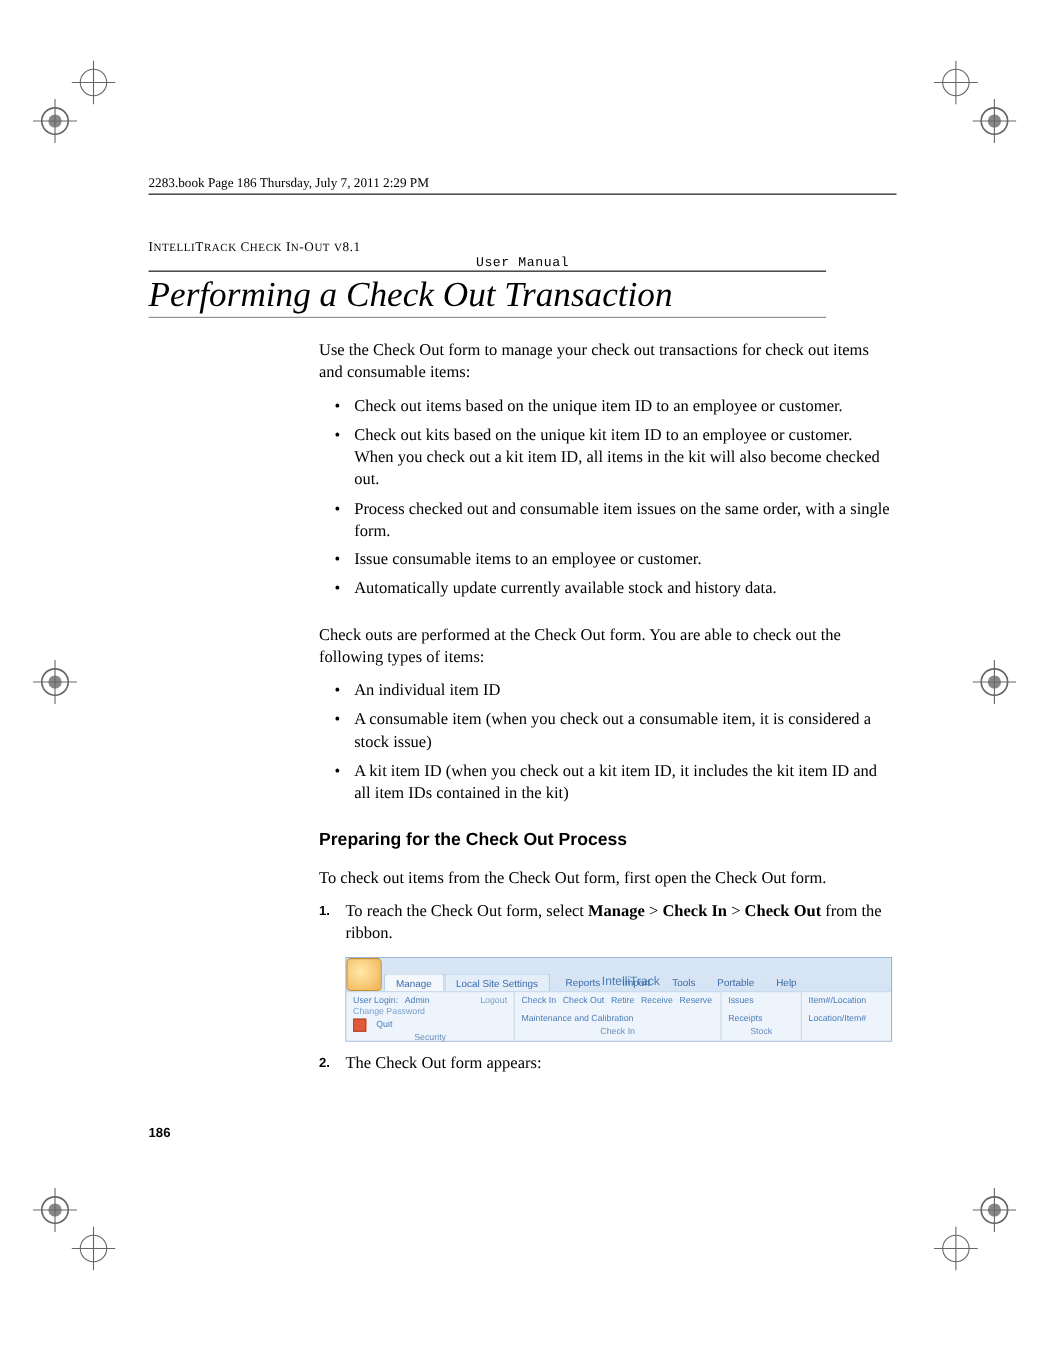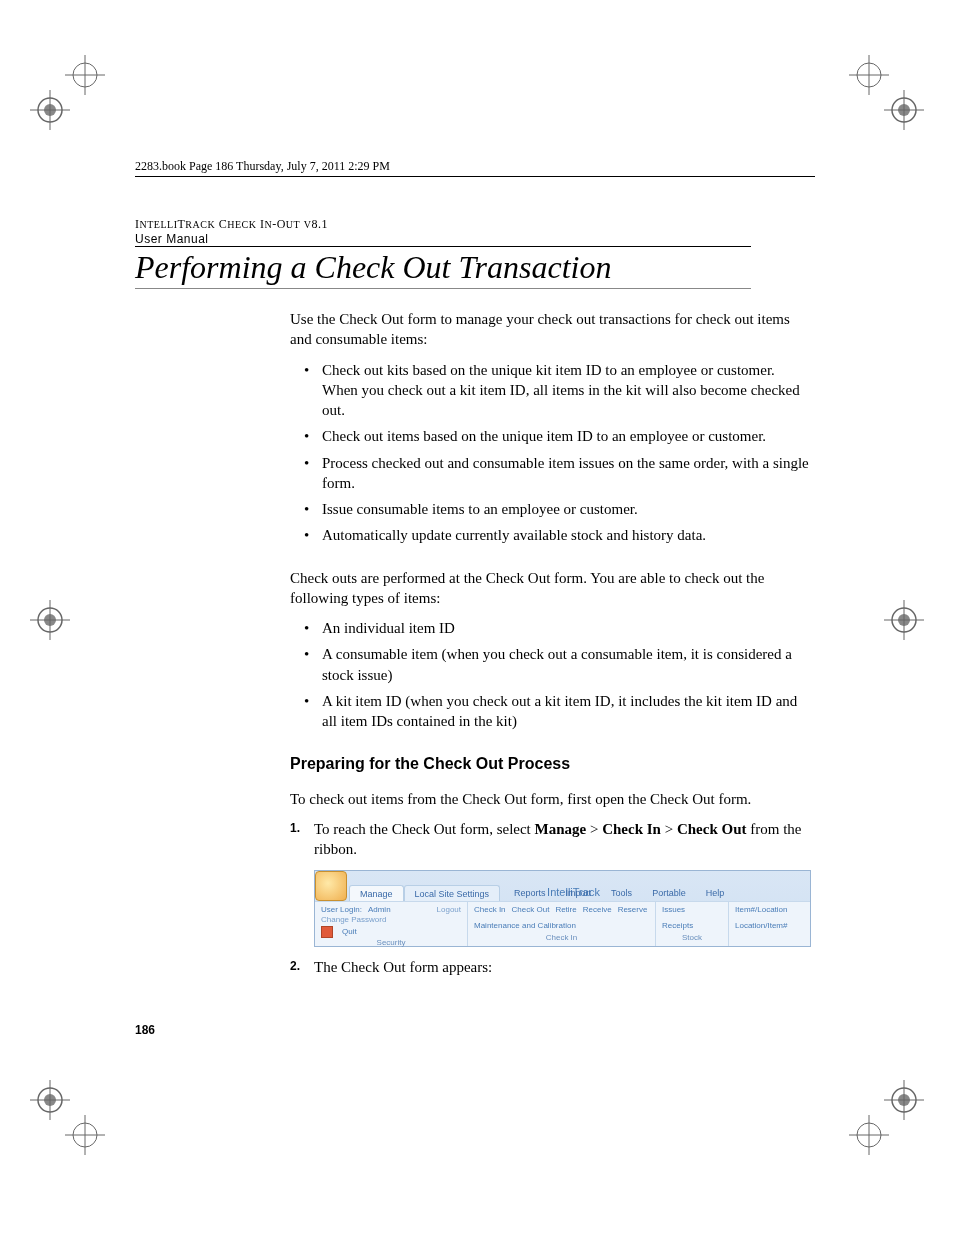--- a/index.html
+++ b/index.html
@@ -31,21 +31,21 @@
     border-bottom: 1px solid #000;
     padding-bottom: 2px;
     margin-bottom: 40px;
   }
   .running-head {
     font-size: 12px;
     letter-spacing: 0.5px;
     font-family: Arial, Helvetica, sans-serif;
   }
   .running-head .line1 { font-variant: small-caps; letter-spacing: 0.5px; }
-  .running-head .line2 { font-family: Liberation Sans, sans-serif; font-size:12px; }
+  .running-head .line2 { font-family: Liberation Mono, monospace; font-size:12px;text-align:center; }
   .section-title {
     font-style: italic;
     font-family: "Times New Roman", serif;
     font-size: 32px;
     font-weight: normal;
     margin: 0;
     border-top: 1px solid #000;
     border-bottom: 1px solid #888;
     display: inline-block;
     padding: 2px 140px 2px 0;
@@ -236,22 +236,22 @@
   <div class="running-head">
     <div class="line1" style="font-family:'Times New Roman';"><span style="font-variant:small-caps;">I</span><span style="font-variant:small-caps; font-size:10px;">NTELLI</span><span style="font-variant:small-caps;">T</span><span style="font-size:10px;">RACK</span> <span>C</span><span style="font-size:10px;">HECK</span> <span>I</span><span style="font-size:10px;">N</span>-<span>O</span><span style="font-size:10px;">UT</span> <span style="font-size:10px;">V</span>8.1</div>
     <div class="line2">User Manual</div>
   </div>
 
   <h1 class="section-title">Performing a Check Out Transaction</h1>
 
   <div class="body-area">
     <p>Use the Check Out form to manage your check out transactions for check out items and consumable items:</p>
     <ul class="bullets">
+      <li>Check out items based on the unique item ID to an employee or customer.</li>
       <li>Check out kits based on the unique kit item ID to an employee or customer. When you check out a kit item ID, all items in the kit will also become checked out.</li>
-      <li>Check out items based on the unique item ID to an employee or customer.</li>
       <li>Process checked out and consumable item issues on the same order, with a single form.</li>
       <li>Issue consumable items to an employee or customer.</li>
       <li>Automatically update currently available stock and history data.</li>
     </ul>
   </div>
 
   <div class="section-block">
     <div class="body-area" style="margin-top:0;">
       <p>Check outs are performed at the Check Out form. You are able to check out the following types of items:</p>
       <ul class="bullets">

